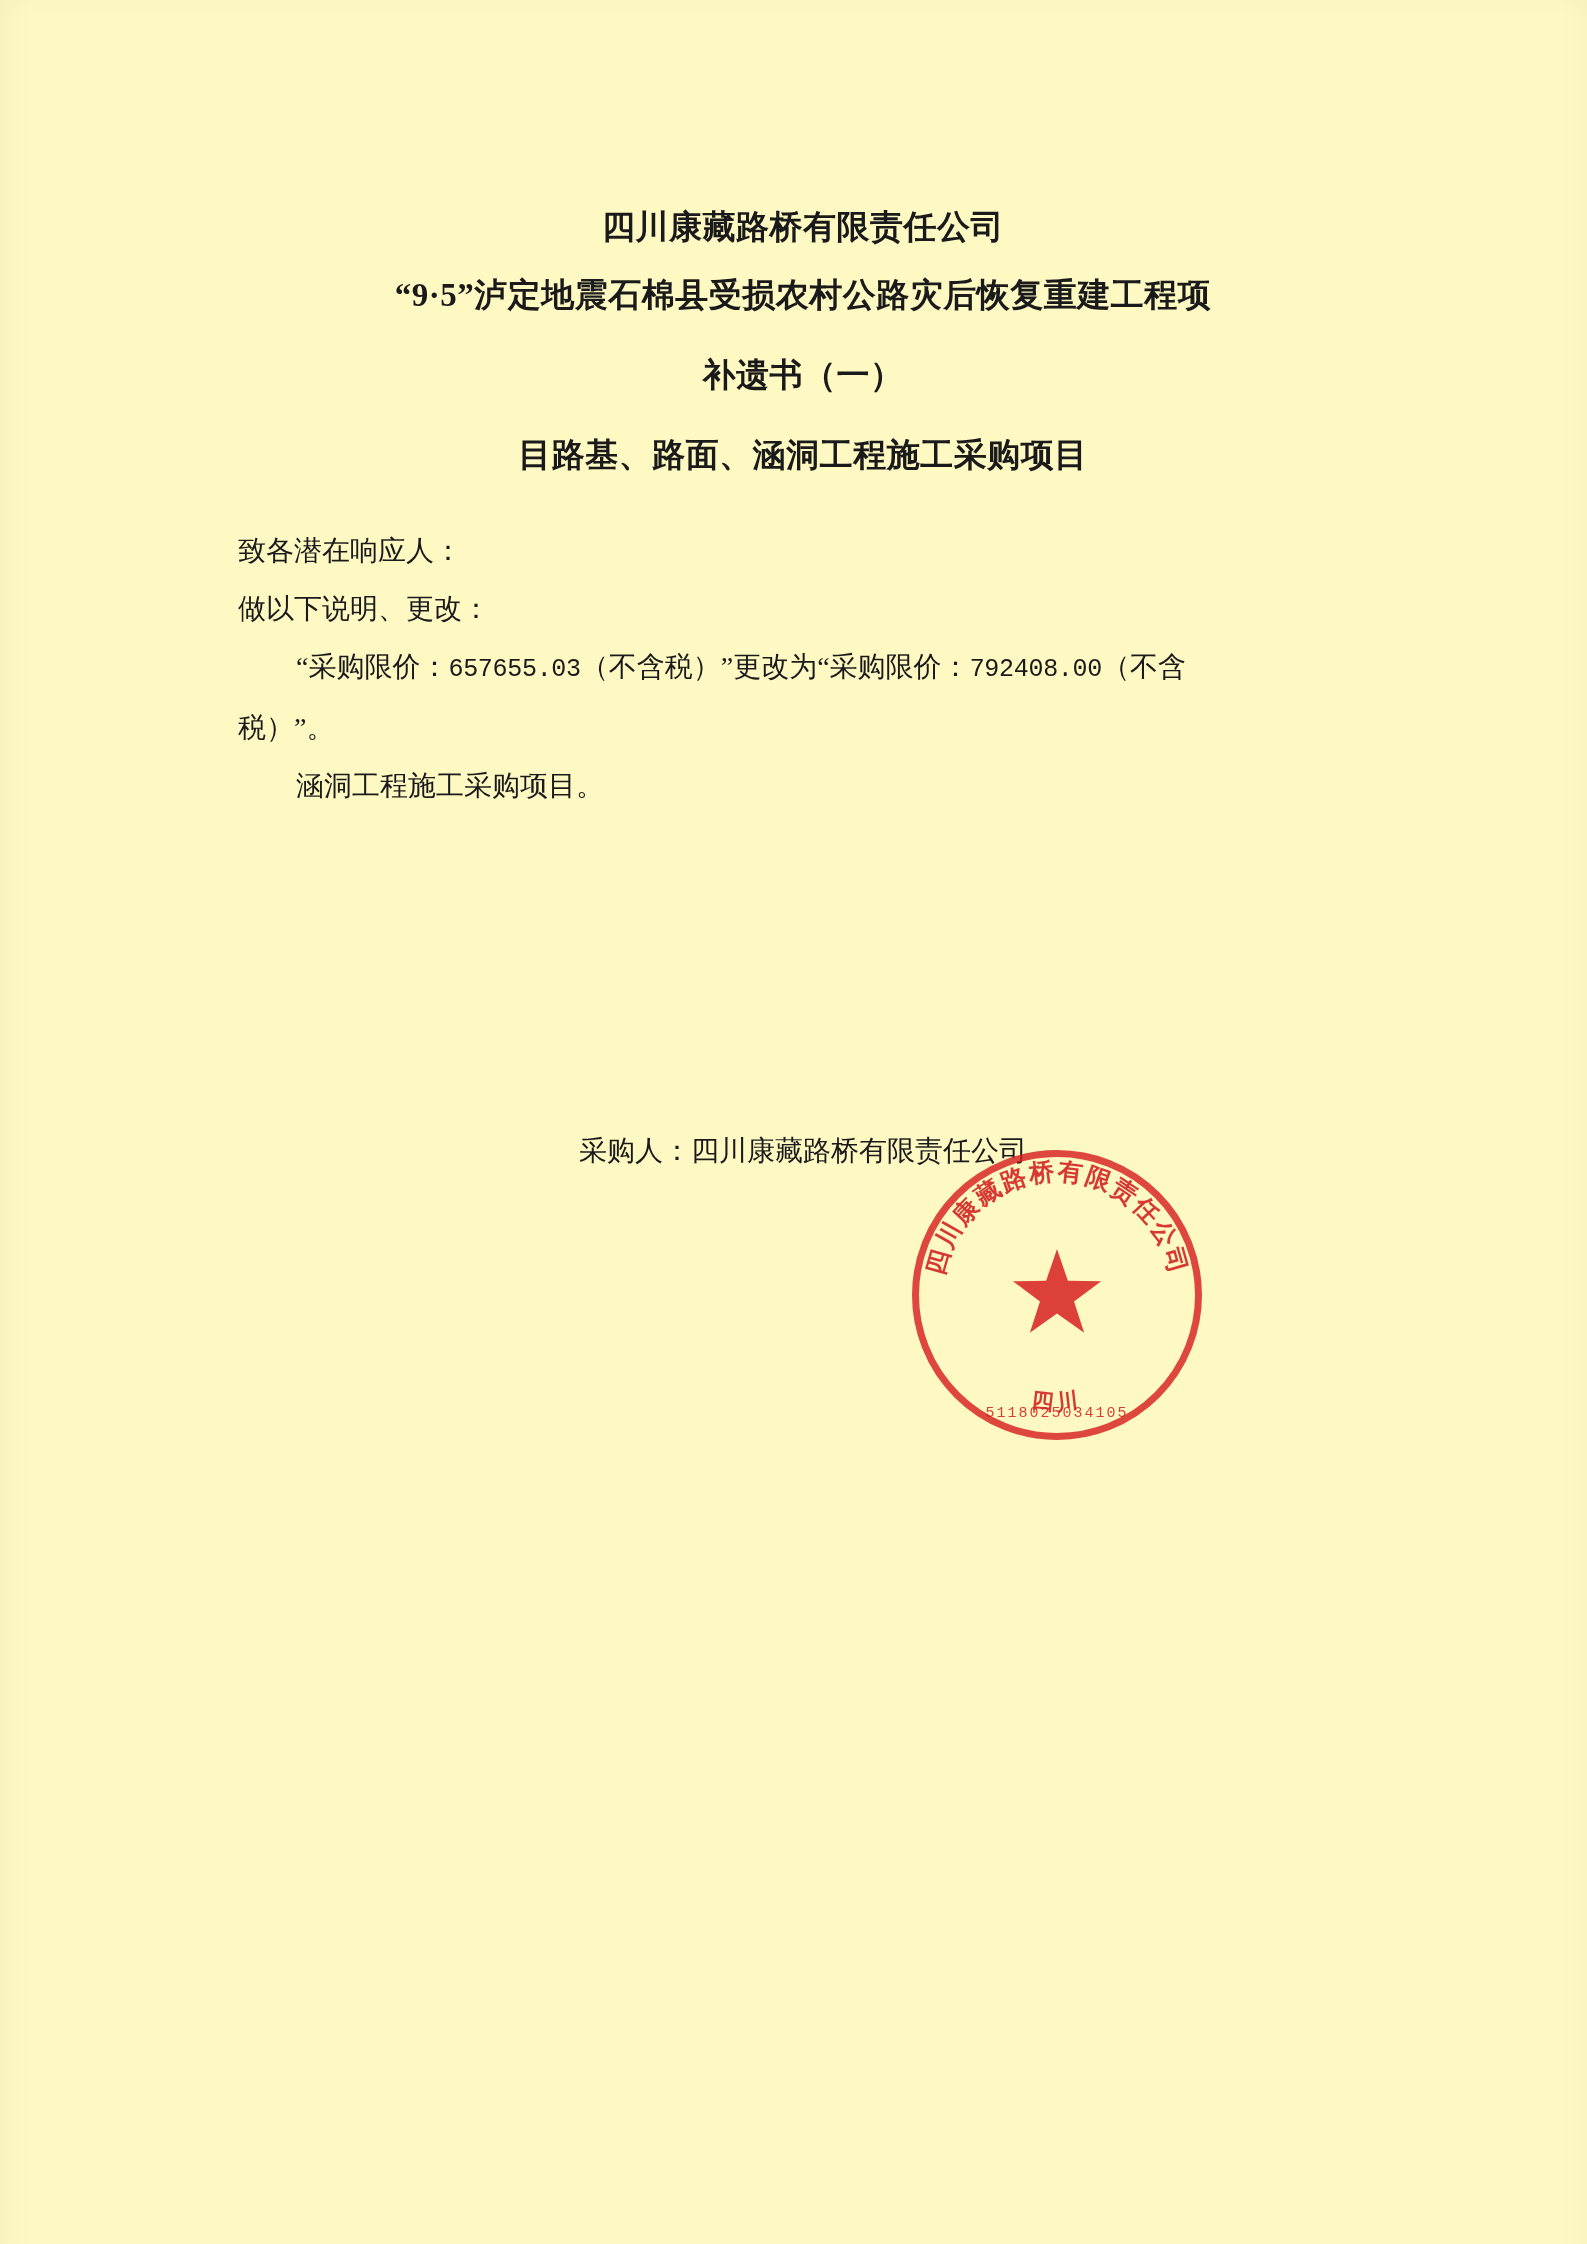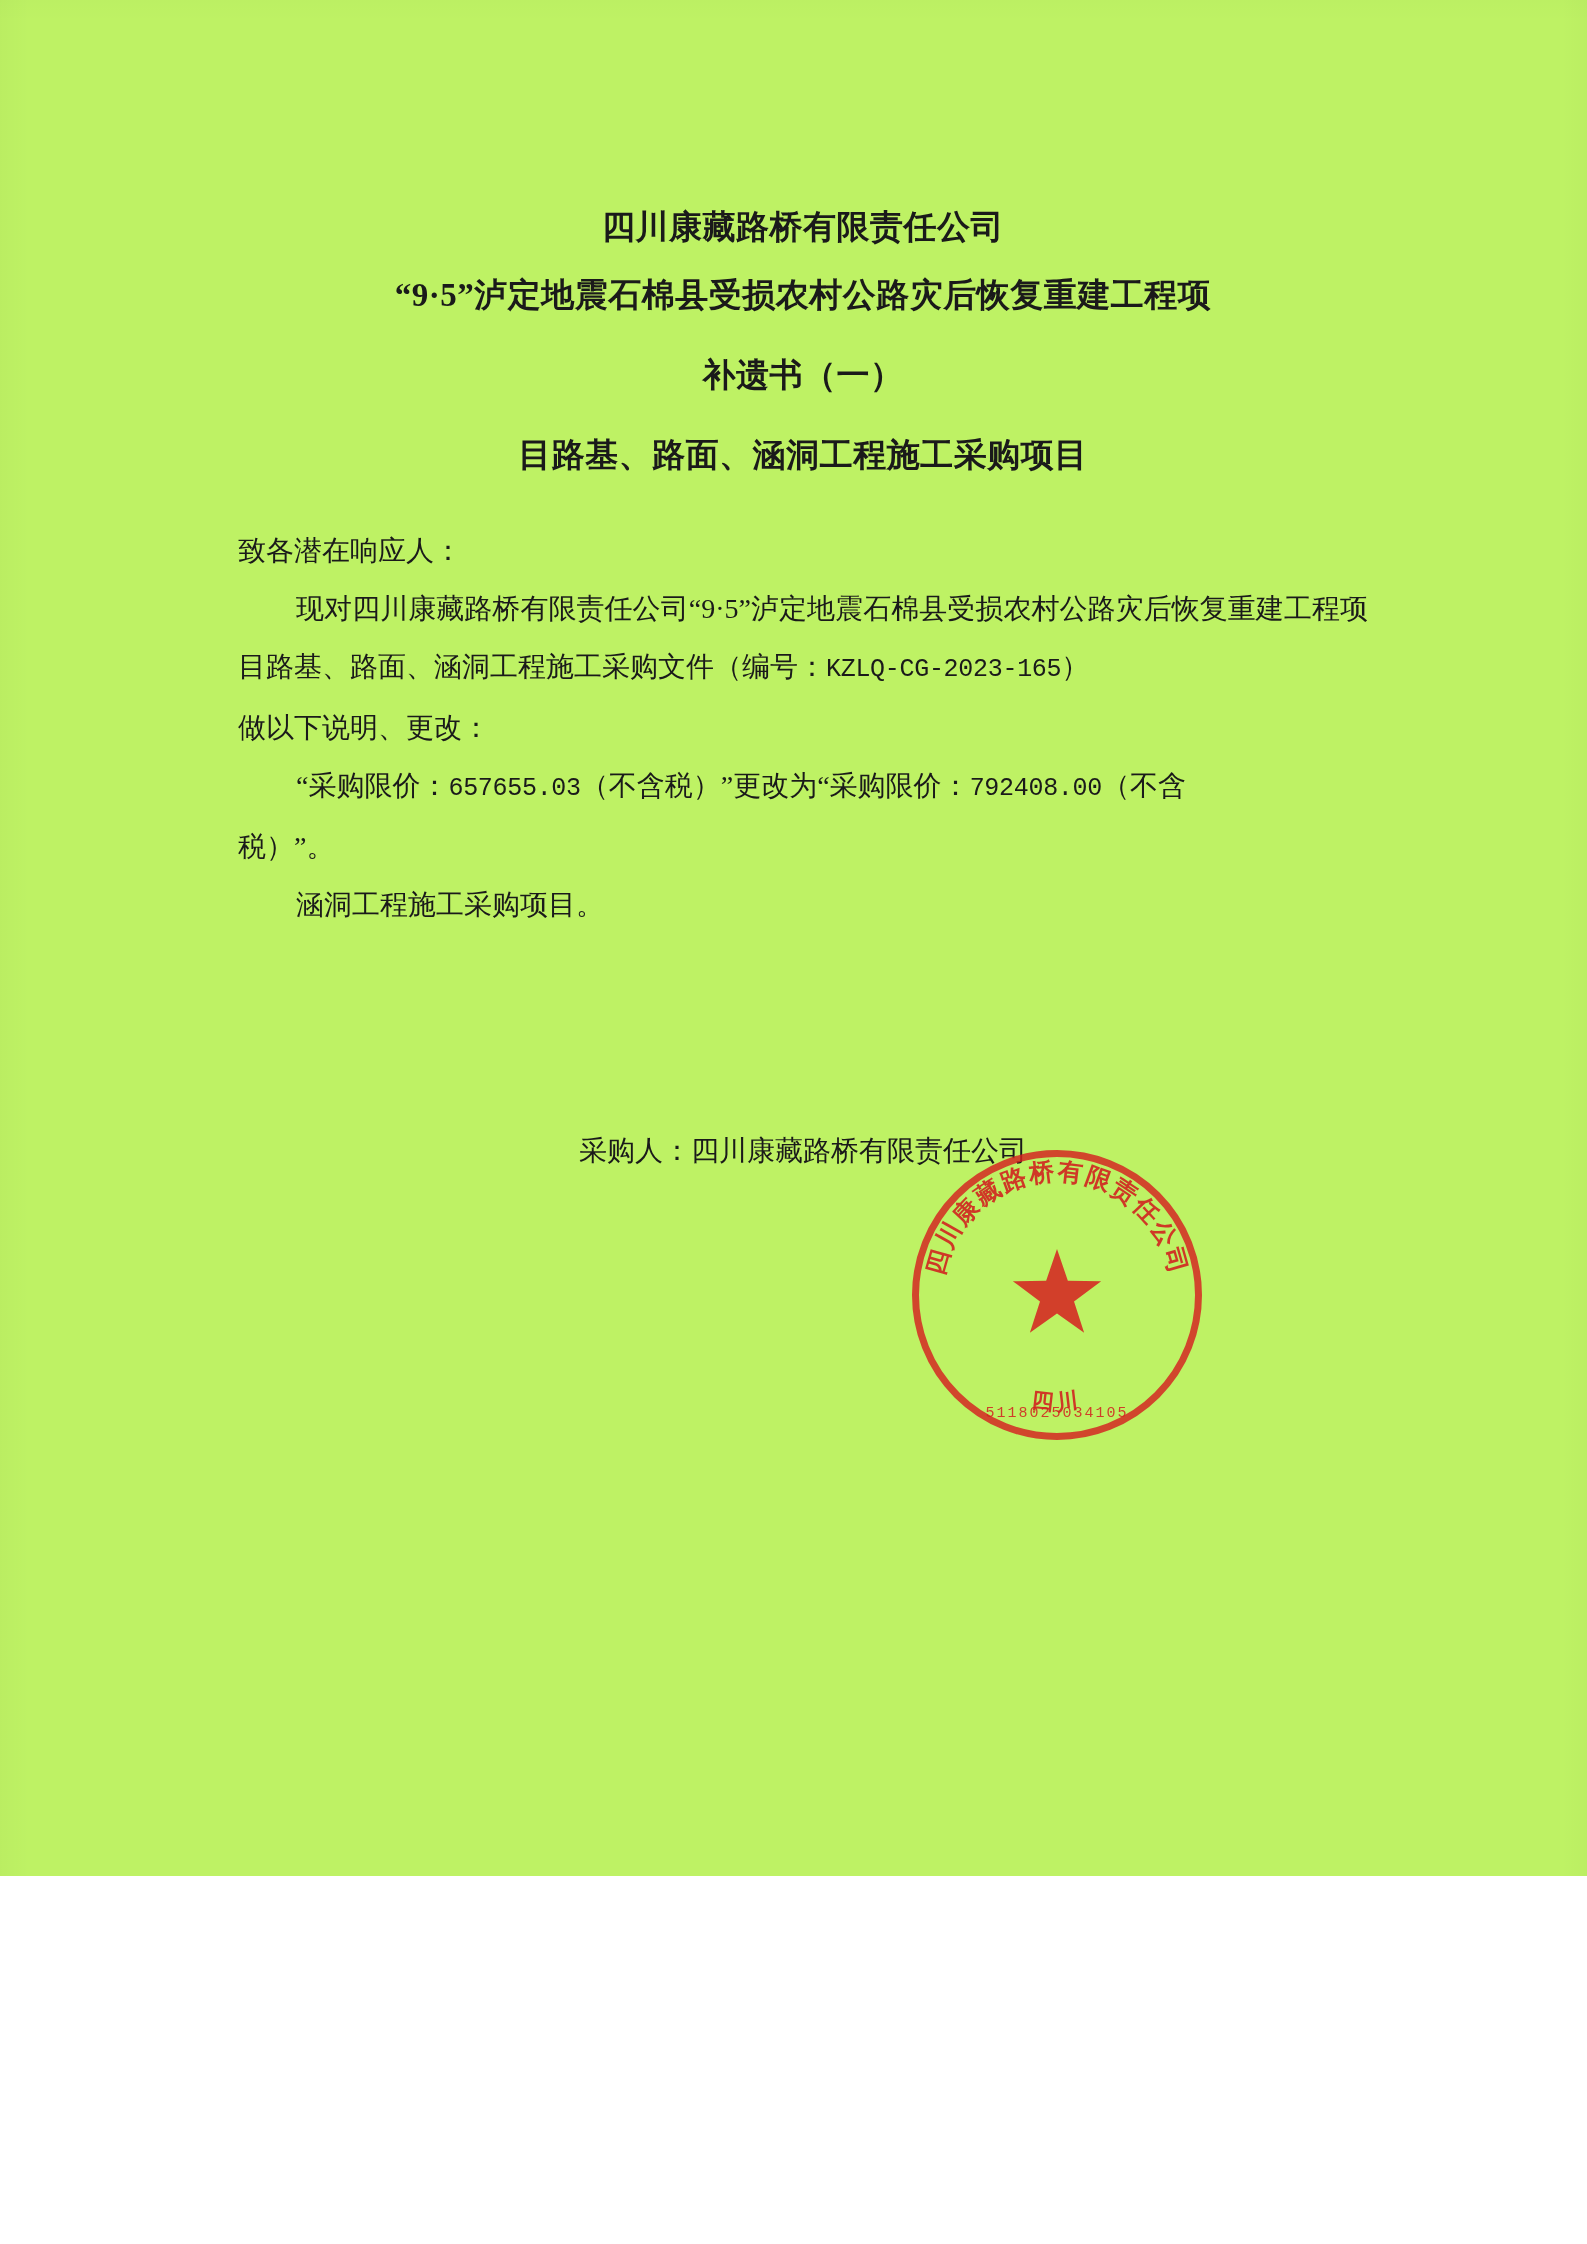--- a/index.html
+++ b/index.html
@@ -12,22 +12,22 @@
     height: 2244px;
     font-family: "Liberation Serif", "DejaVu Serif", serif;
     color: #1a1a1a;
     position: relative;
     overflow: hidden;
   }
   .page {
     position: absolute;
     left: 0; top: 0;
     width: 1587px;
-    height: 1876px;
-    background: #bef264;
+    height: 2244px;
+    background: #fef9c3;
   }
   
   .page::before {
     content: "";
     position: absolute;
     left: 0; top: 0; right: 0; bottom: 0;
     background:
       linear-gradient(90deg, rgba(0,0,0,0.018) 0px, rgba(0,0,0,0) 30px),
       linear-gradient(270deg, rgba(0,0,0,0.015) 0px, rgba(0,0,0,0) 26px),
       linear-gradient(180deg, rgba(0,0,0,0.012) 0px, rgba(0,0,0,0) 22px);
@@ -160,23 +160,20 @@
       <div class="t-line t1">四川康藏路桥有限责任公司</div>
       <div class="t-line t2">“9·5”泸定地震石棉县受损农村公路灾后恢复重建工程项</div>
       <div class="t-line t4">补遗书（一）</div>
       <div class="t-line t3">目路基、路面、涵洞工程施工采购项目</div>
     </div>
 
     <div class="body-block">
 
       <div class="salutation">致各潜在响应人：</div>
 
-      <div class="para">
-        <span>现对四川康藏路桥有限责任公司“9·5”泸定地震石棉县受损农村公路灾后</span><span>恢复重建工程项目路基、路面、涵洞工程施工采购文件（编号：</span><span class="mono-inline">KZLQ-CG-2023-165</span><span>）</span>
-      </div>
 
       <div>做以下说明、更改：</div>
 
       <div class="para">
         <span>“采购限价：</span><span class="mono-inline">657655.03</span><span>（不含税）”更改为“采购限价：</span><span class="mono-inline">792408.00</span><span>（不含</span>
       </div>
 
       <div>税）”。</div>
 
       <div class="para">涵洞工程施工采购项目。</div>

